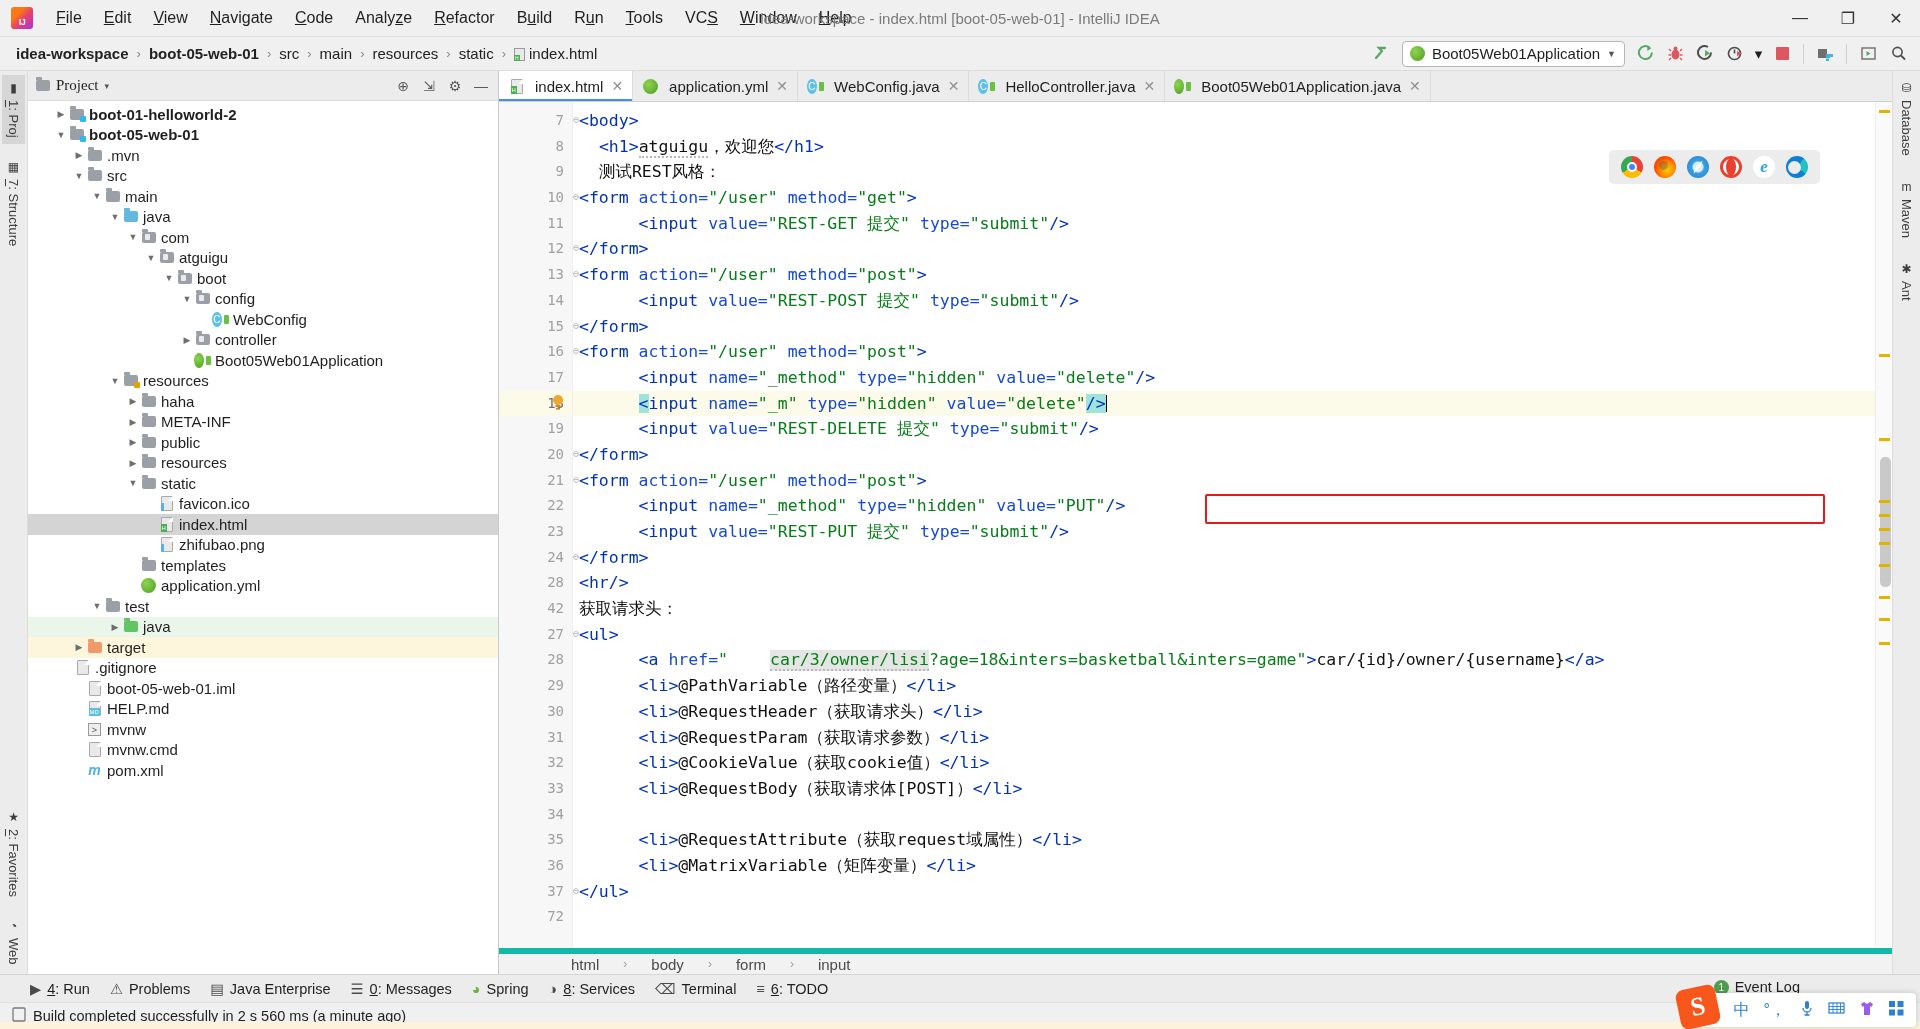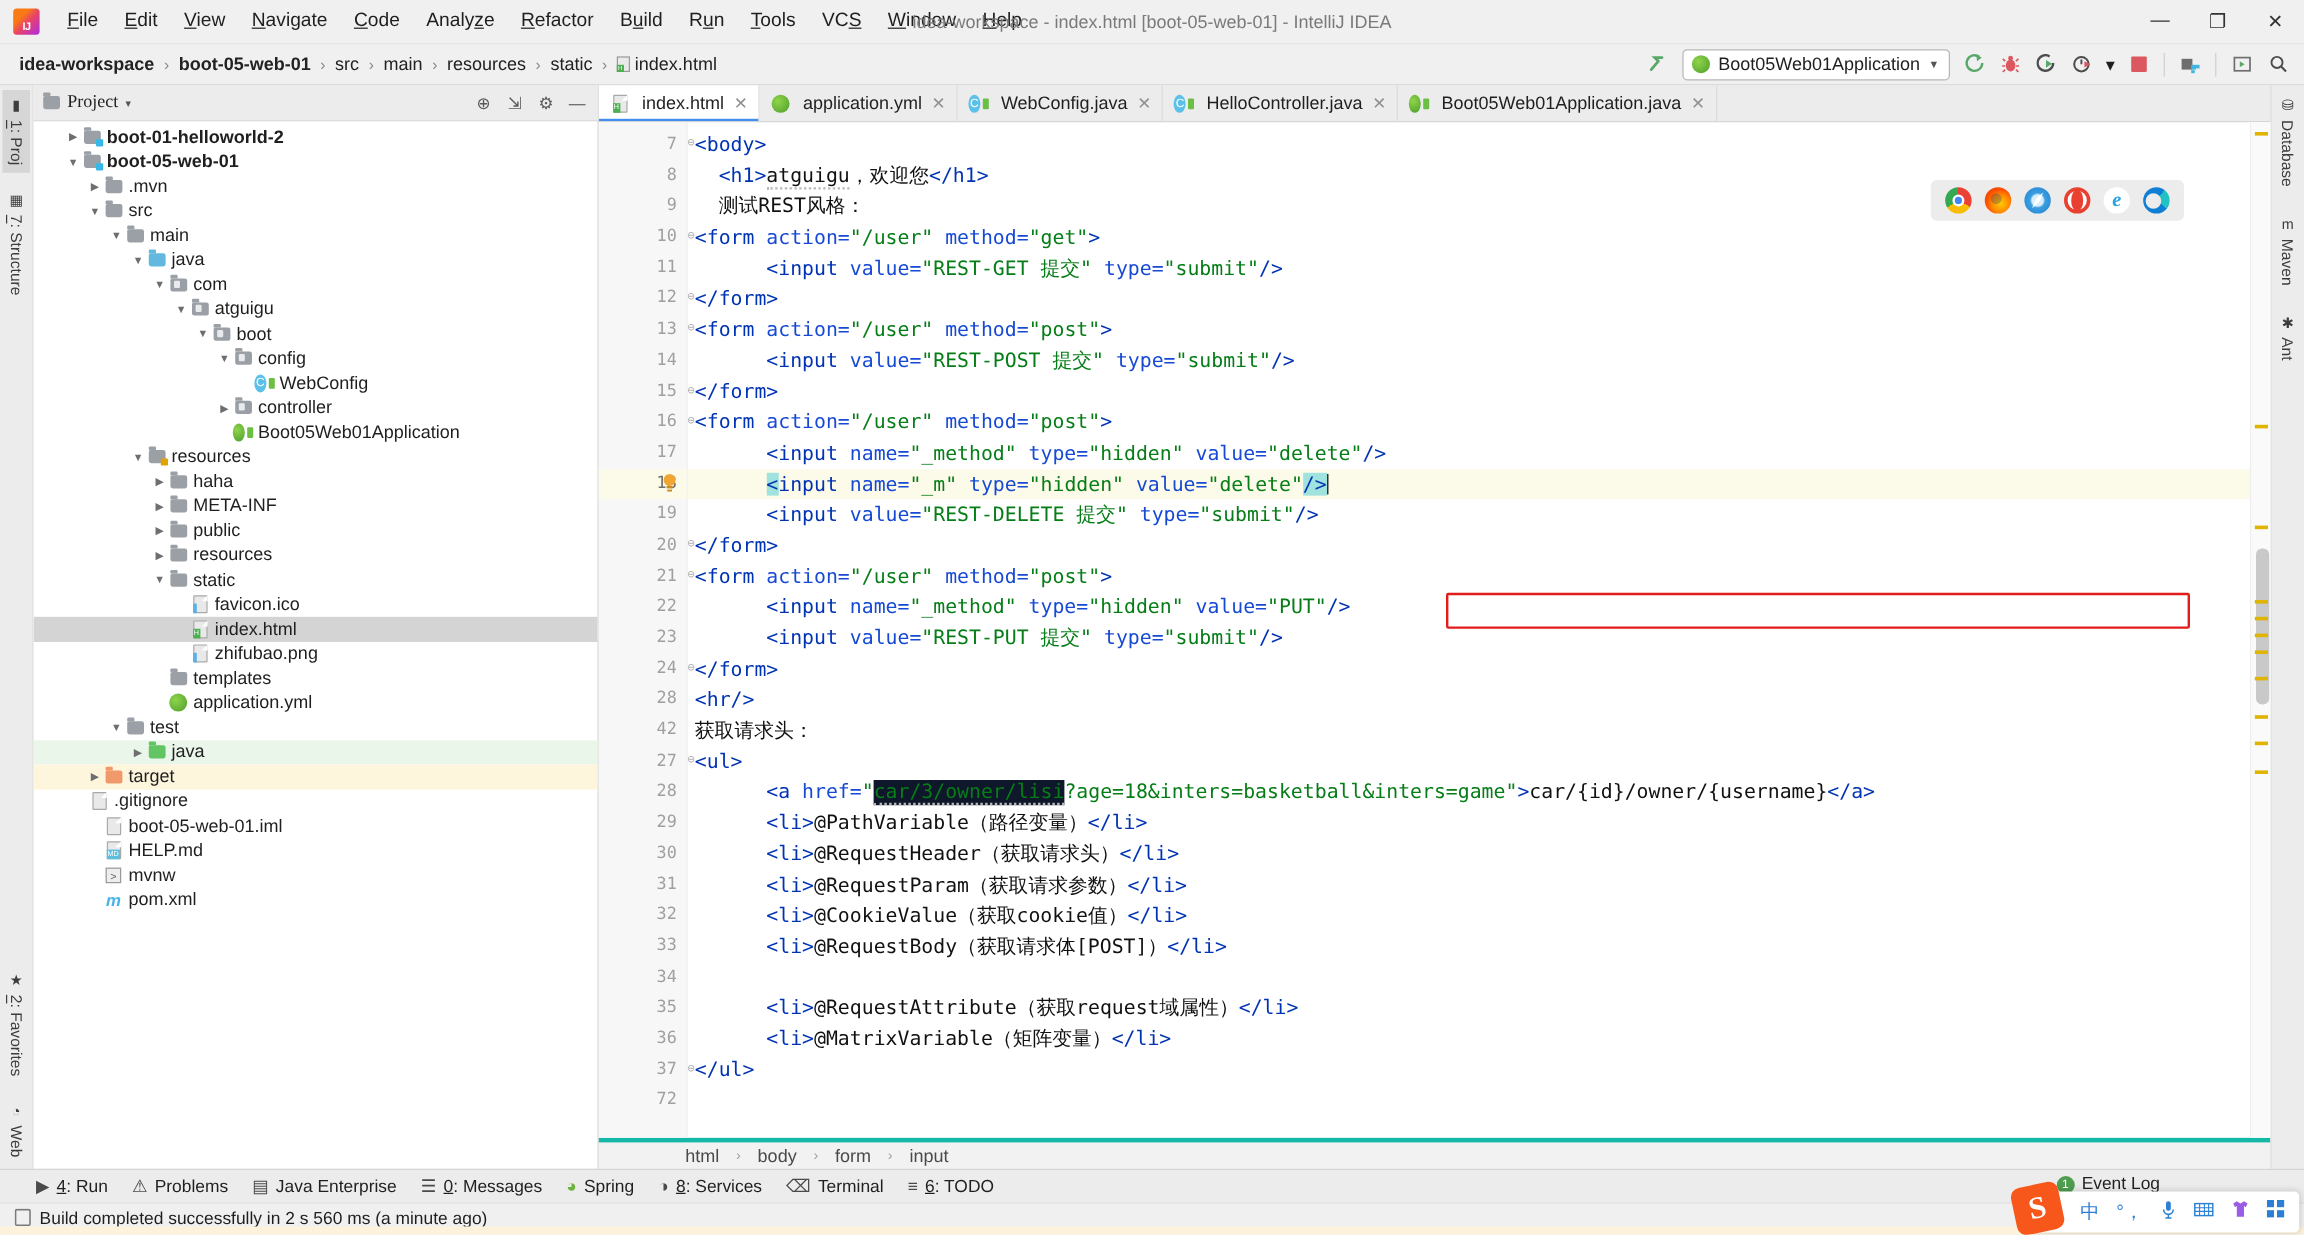--- a/index.html
+++ b/index.html
@@ -196,21 +196,21 @@
   .code {
     flex: 1; position: relative; overflow: hidden; padding-top: 6px;
     font-family: "DejaVu Sans Mono", monospace; font-size: 16.5px;
   }
   .cl { height: 25.7px; line-height: 25.7px; white-space: pre; padding-left: 6px; }
   .cl.cur { background: #fcfae8; }
   .tg { color: #0033b3; }
   .at { color: #174ad4; }
   .st { color: #067d17; }
   .pl { color: #111111; }
-  .hl-yellow { background: #0f172a; }
+  .hl-yellow { background: #e5e5e5; margin-left: 42px; }
   .hl-cyan { background: #9fe2de; }
   .caret { display: inline-block; width: 1px; height: 17px; background: #000; vertical-align: -3px; }
   .squig { border-bottom: 2px dotted #b9b9b9; }
 
   .redbox {
     position: absolute; pointer-events: none;
     border: 2px solid #e21b1b; border-radius: 2px;
   }
 
   
@@ -239,23 +239,23 @@
     position: relative; border-left: 1px solid #eee;
   }
   .mk { position: absolute; right: 2px; width: 11px; height: 3px; background: #e0b400; }
   .vscroll {
     position: absolute; right: 1px; width: 11px; background: #c9c9c9; border-radius: 5px;
   }
 
   
   .ed-crumbs {
     height: 26px; min-height: 26px; background: #f2f2f2;
-    border-top: 4px solid #14b8a6;
+    border-top: 6px solid #14b8a6;
     display: flex; align-items: center; padding-left: 72px;
-    font-size: 15px; color: #4a4a4a; gap: 14px;
+    font-size: 15px; color: #4a4a4a; gap: 24px;
   }
   .ed-crumbs .sep { color: #a0a0a0; font-size: 12px; }
 
   
   .rrail {
     width: 28px; min-width: 28px; background: #ececec;
     border-left: 1px solid #dcdcdc;
     display: flex; flex-direction: column; align-items: center;
     padding-top: 6px; gap: 16px;
   }
@@ -691,20 +691,27 @@
               </span>
             </span>
             <span class="lbl">HELP.md</span>
           </div>
           <div class="row" style="padding-left: 44px;">
             <span class="tw"></span>
             <span class="ic">
               <span style="display:inline-block;width:13px;height:13px;border:1px solid #9a9a9a;background:#eee;color:#555;font-size:9px;text-align:center;line-height:12px">&gt;</span>
             </span>
             <span class="lbl">mvnw</span>
+          </div>
+          <div class="row" style="padding-left: 44px;">
+            <span class="tw"></span>
+            <span class="ic">
+              <span class="fileico"></span>
+            </span>
+            <span class="lbl">mvnw.cmd</span>
           </div>
           <div class="row" style="padding-left: 44px;">
             <span class="tw"></span>
             <span class="ic">
               <span style="color:#49b2e8;font-style:italic;font-weight:bold;font-size:14px">m</span>
             </span>
             <span class="lbl">pom.xml</span>
           </div>
         </div>
     </div>

